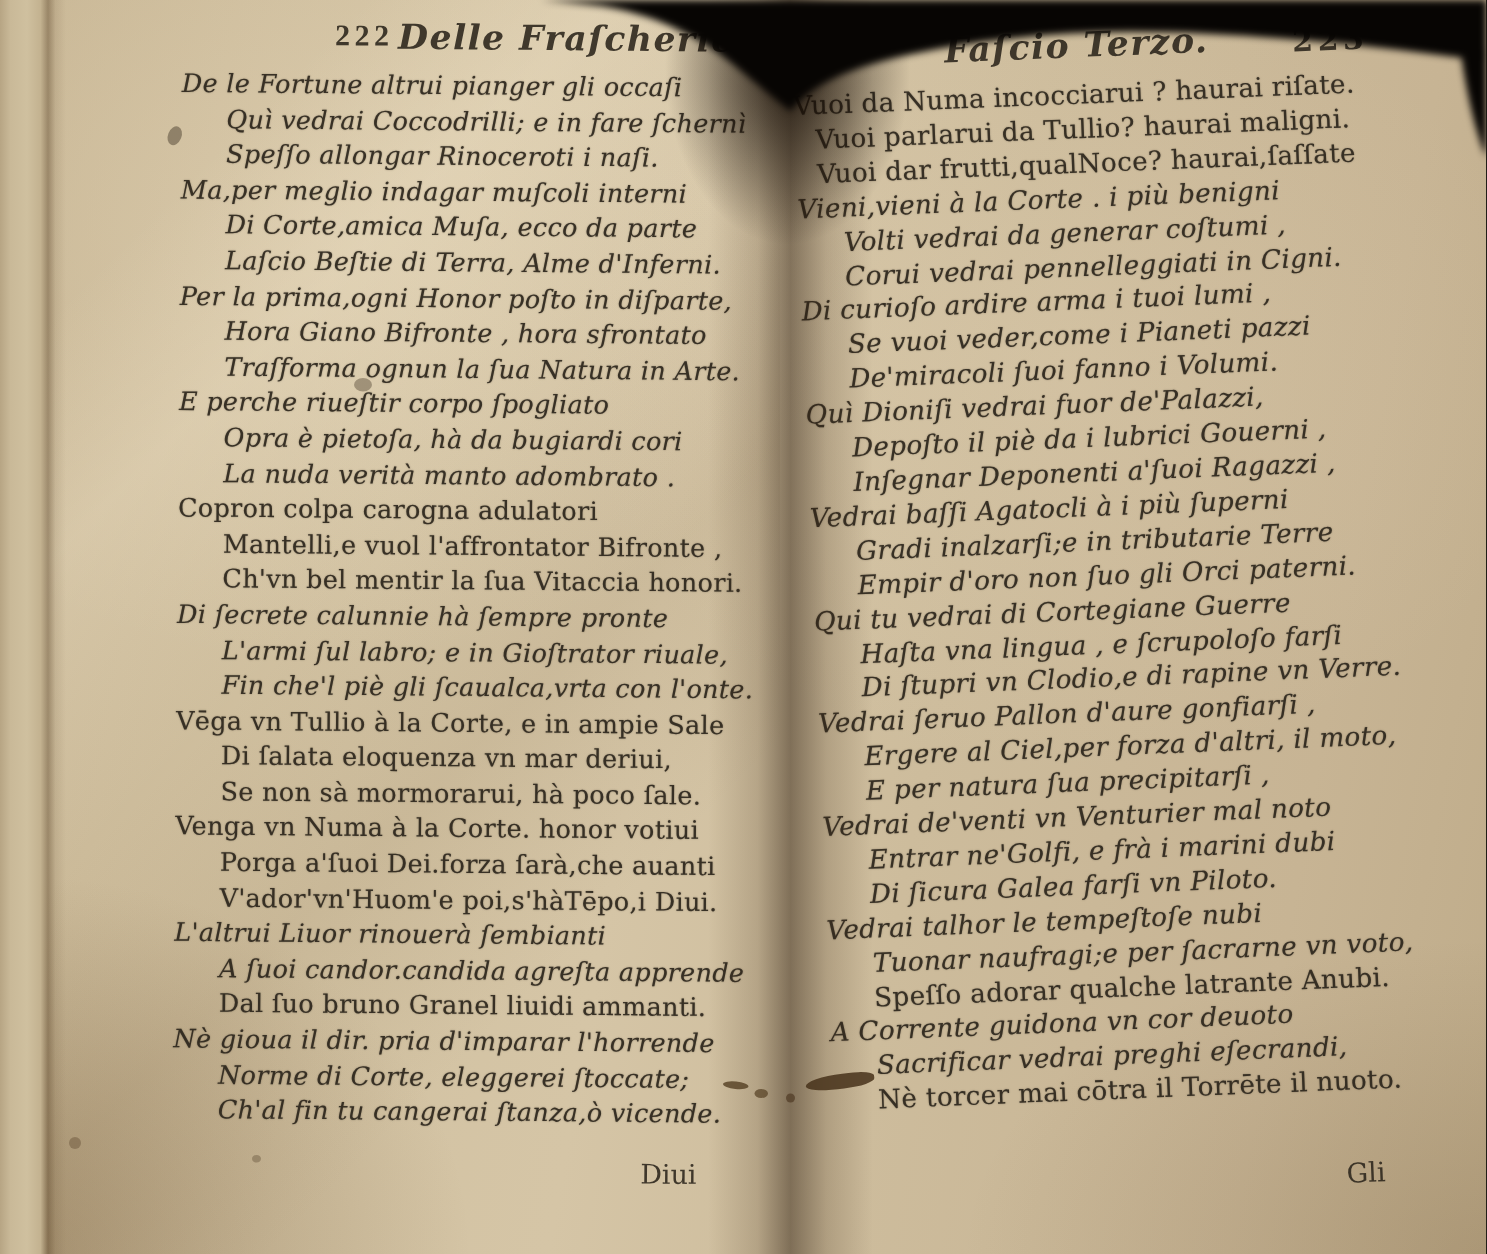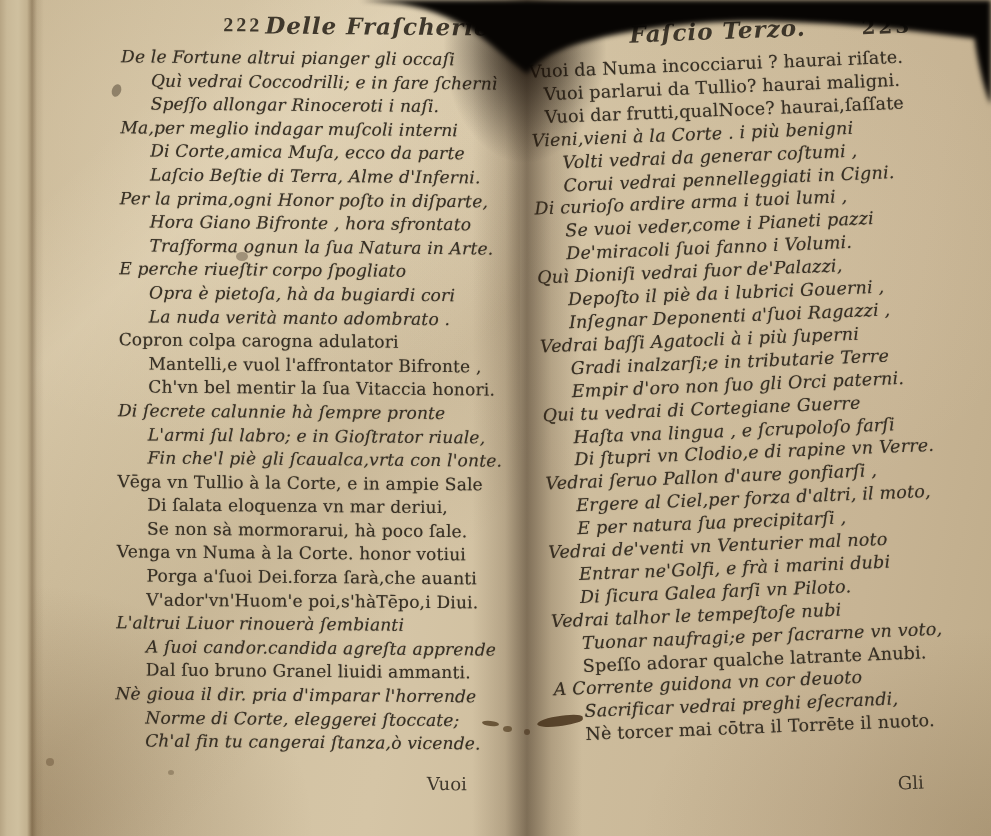--- a/index.html
+++ b/index.html
@@ -115,21 +115,21 @@
         <div class="line s-r ind-0">Venga vn Numa à la Corte. honor votiui</div>
         <div class="line s-r ind-1">Porga a'ſuoi Dei.forza ſarà,che auanti</div>
         <div class="line s-r ind-1">V'ador'vn'Huom'e poi,s'hàTēpo,i Diui.</div>
         <div class="line s-i ind-0">L'altrui Liuor rinouerà ſembianti</div>
         <div class="line s-i ind-1">A ſuoi candor.candida agreſta apprende</div>
         <div class="line s-r ind-1">Dal ſuo bruno Granel liuidi ammanti.</div>
         <div class="line s-i ind-0">Nè gioua il dir.  pria d'imparar l'horrende</div>
         <div class="line s-i ind-1">Norme di Corte, eleggerei ſtoccate;</div>
         <div class="line s-i ind-1">Ch'al fin tu cangerai ſtanza,ò vicende.</div>
       </div>
-    <div class="cw">Vuoi</div>
+    <div class="cw">Diui</div>
   </section>
 
   <section class="page right">
     <header class="ph">
       <span class="rt">Faſcio Terzo.</span>
       <span class="pn">223</span>
     </header>
     <div class="verse">
         <div class="line s-r ind-0">Vuoi da Numa incocciarui ? haurai riſate.</div>
         <div class="line s-r ind-2">Vuoi parlarui da Tullio? haurai maligni.</div>

